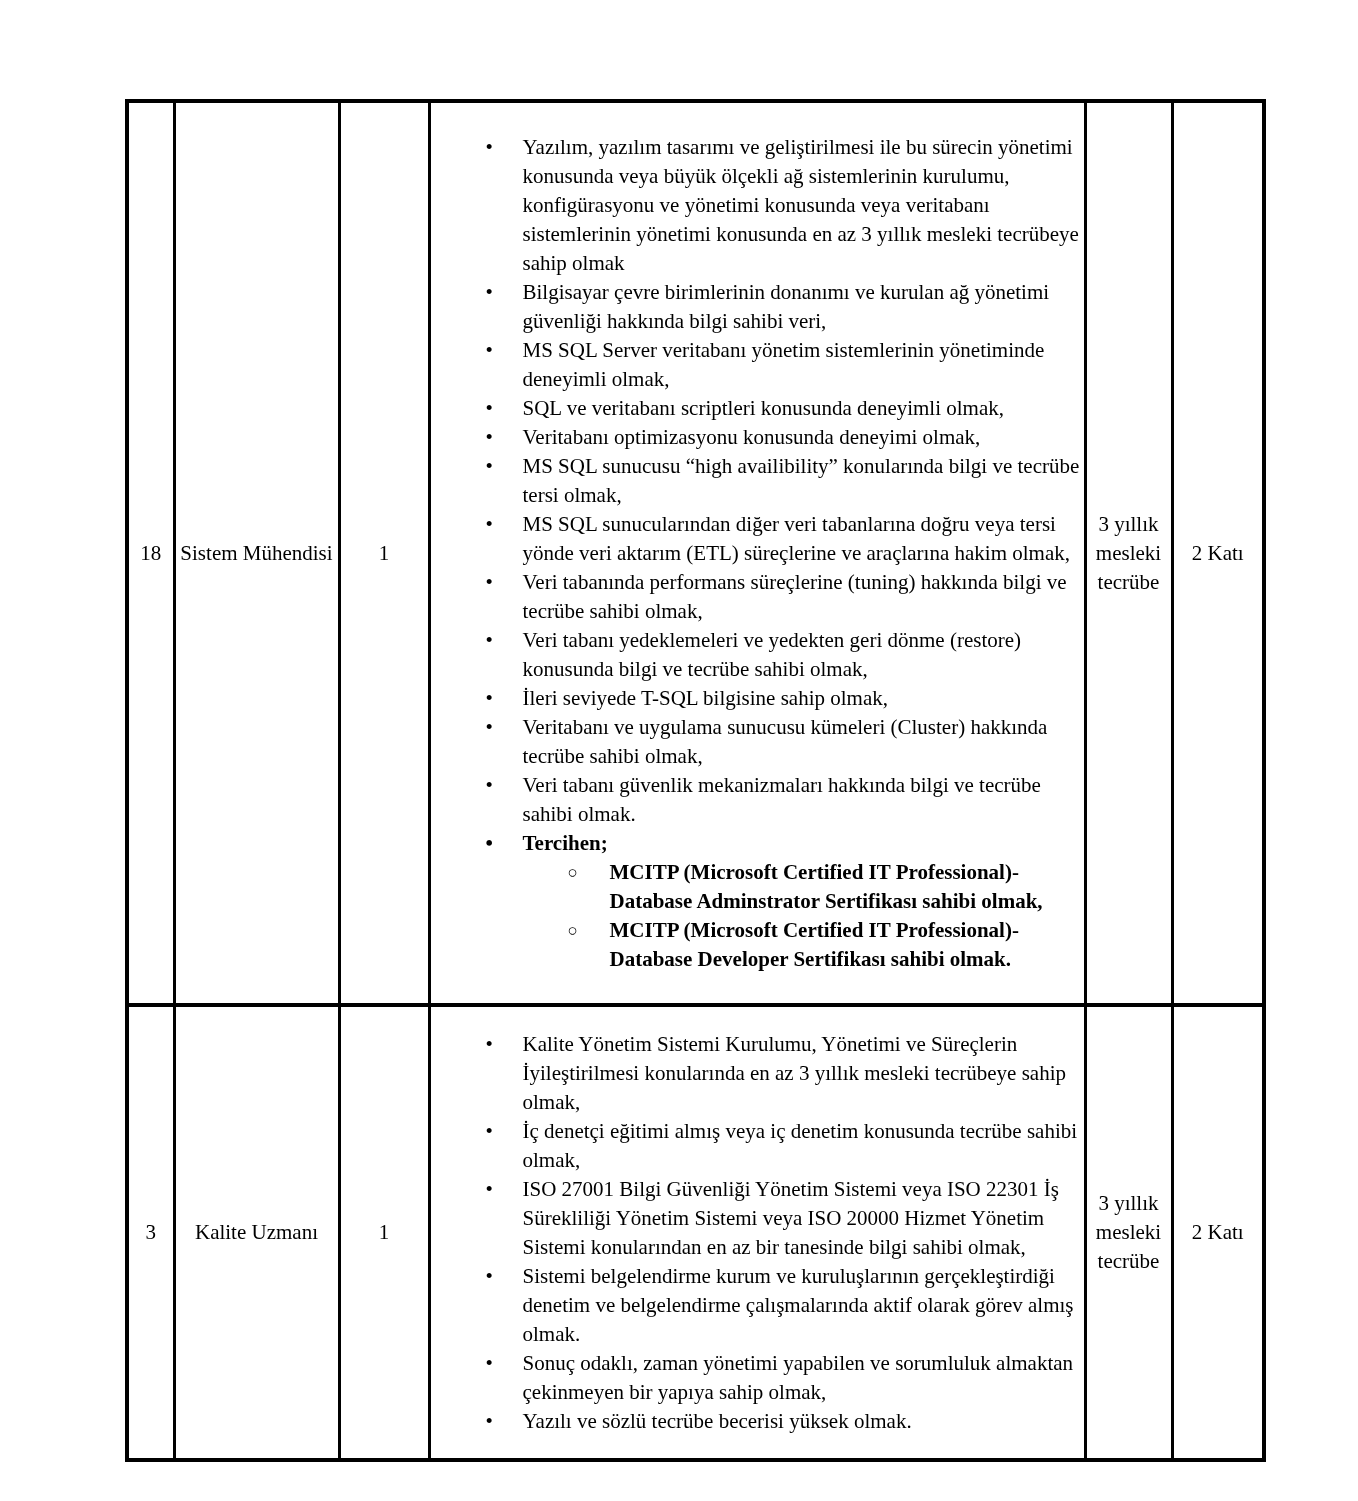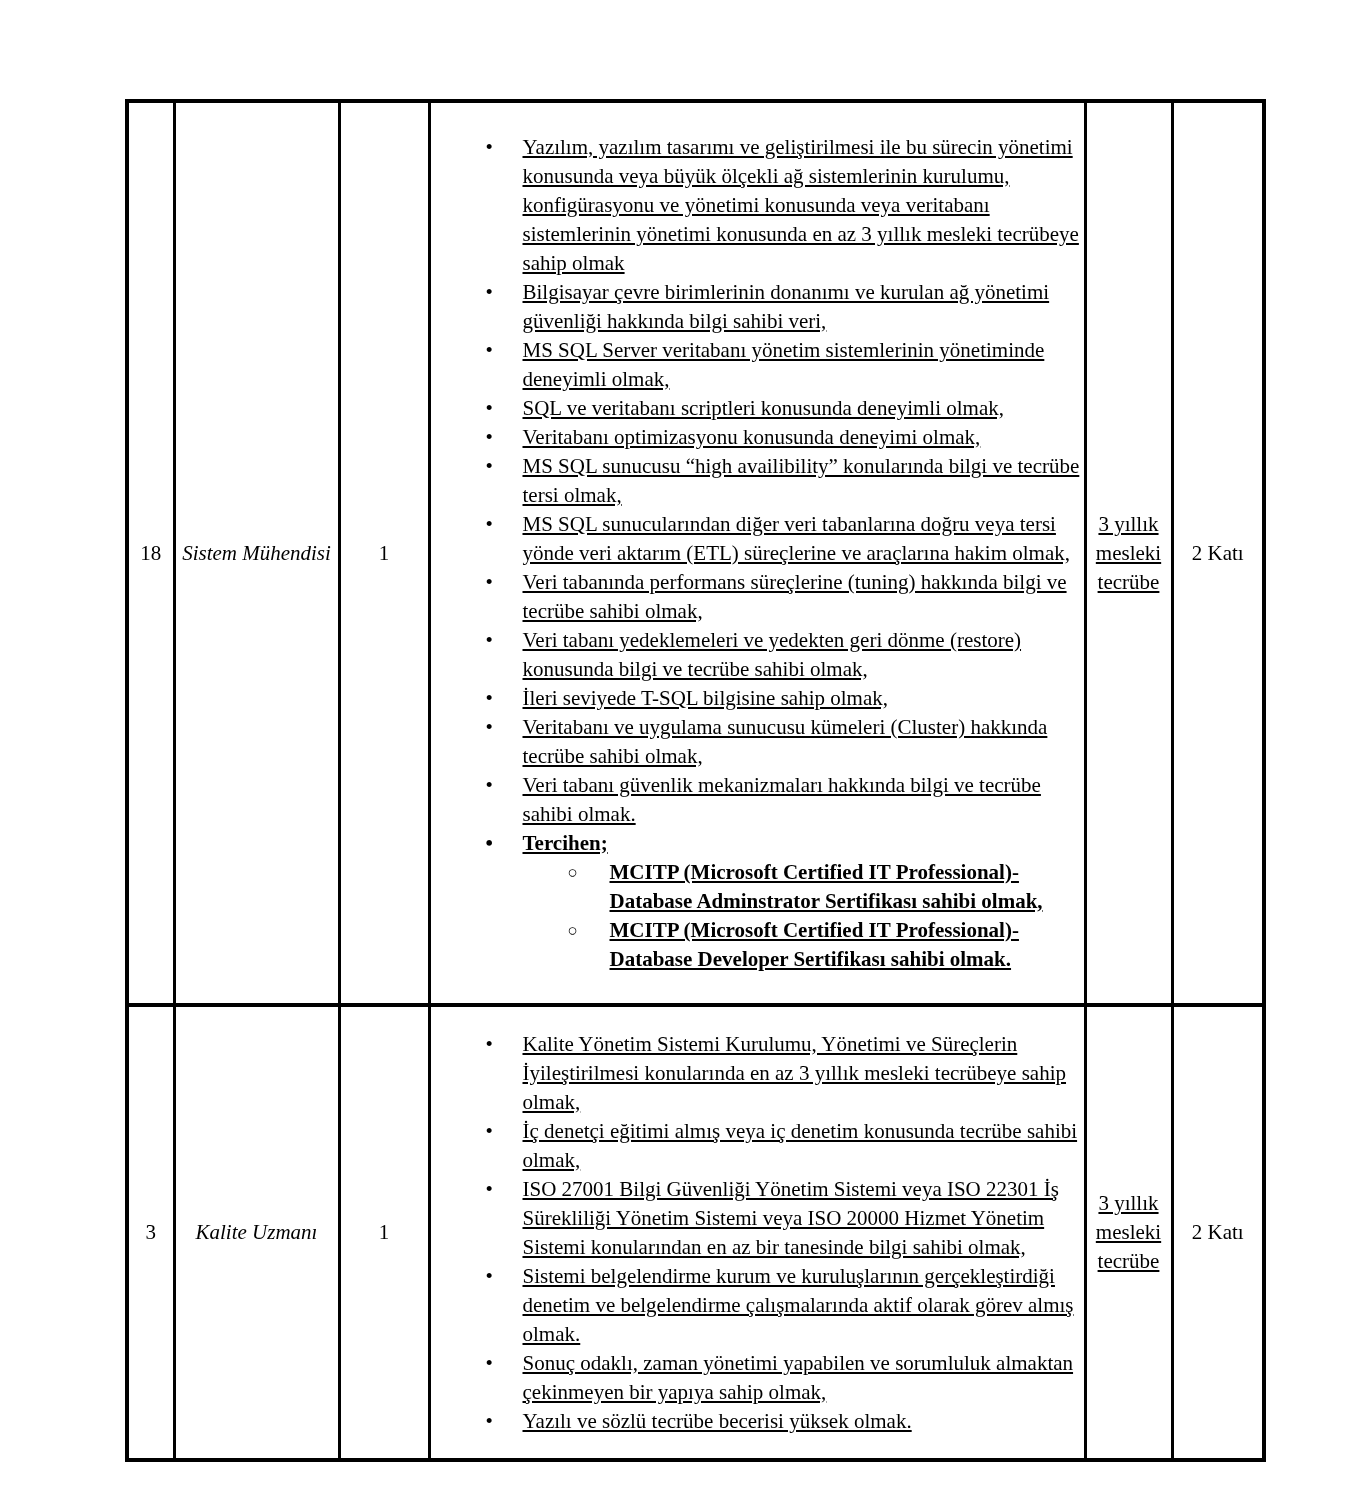--- a/index.html
+++ b/index.html
@@ -26,35 +26,35 @@
     font-size: 21px;
     line-height: 29px;
     color: #000;
     vertical-align: middle;
     padding: 0;
   }
   tbody tr:first-child td { border-bottom-width: 4px; }
   tr.row-11 { height: 904px; }
   tr.row-12 { height: 455px; }
   td.c-no, td.c-count, td.c-exp, td.c-rate, td.c-title { text-align: center; }
-  td.c-title { padding: 0 4px; font-style: italic; }
-  td.c-exp { padding: 0 2px; text-decoration: underline; }
+  td.c-title { padding: 0 4px; }
+  td.c-exp { padding: 0 2px; }
   td.c-reqs {
     vertical-align: top;
     padding: 3px 10px 0 0;
   }
   .req { display: flex; }
   .req .marker {
     flex: 0 0 37px;
     text-align: left;
   }
   .req.lvl1 { margin-left: 55px; }
   .req.lvl2 { margin-left: 137px; }
   .req.lvl2 .marker { flex: 0 0 42px; font-size: 17px; }
-  .req .req-text { flex: 1 1 auto; text-decoration: underline; }
+  .req .req-text { flex: 1 1 auto; }
   .req.bold .req-text, .req.bold .marker { font-weight: bold; }
 </style>
 </head>
 <body>
 
 <div class="page">
   <table class="positions">
     <colgroup>
       <col style="width:47px">
       <col style="width:165px">

